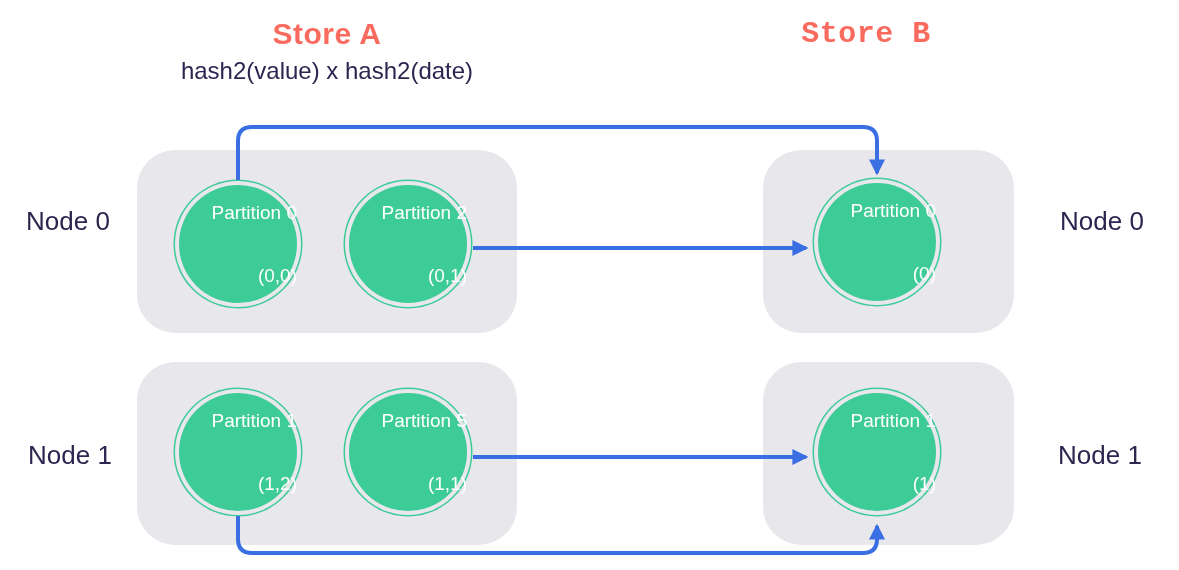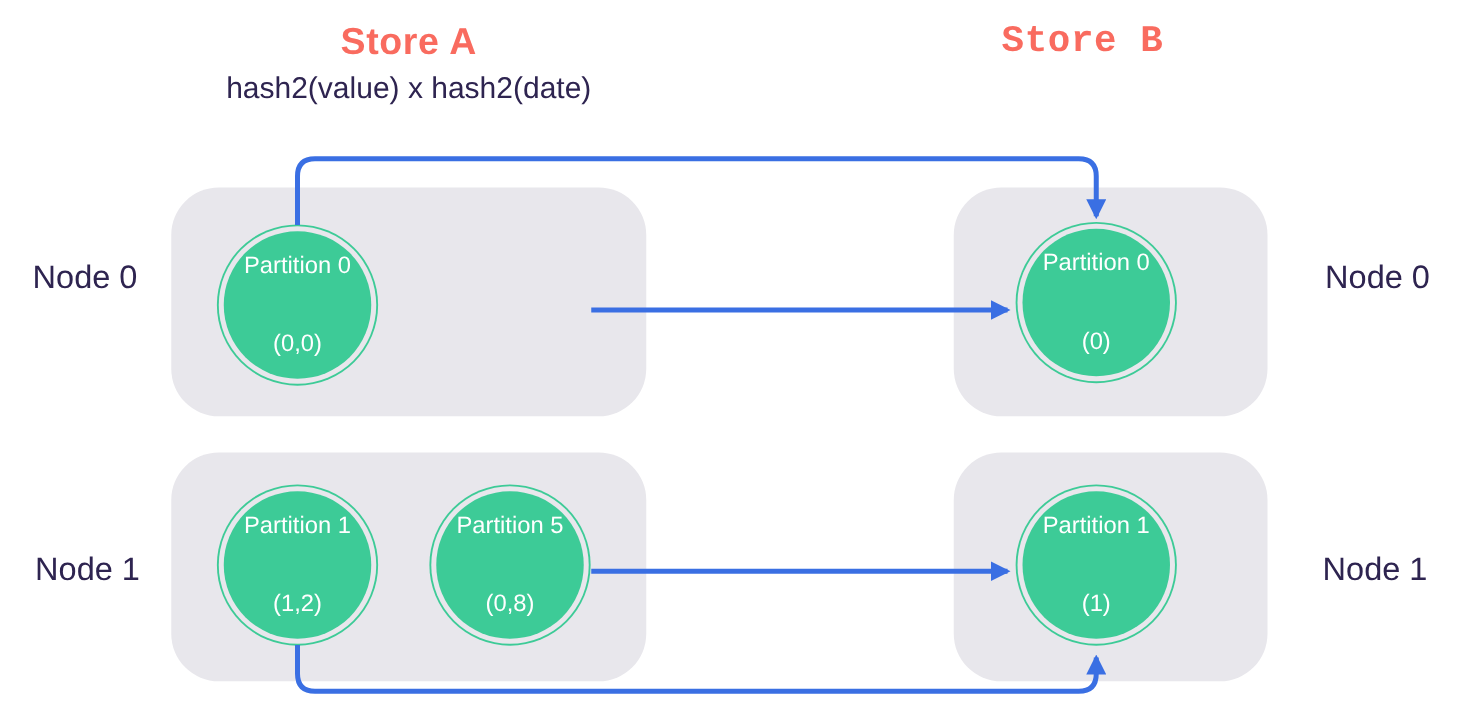--- a/index.html
+++ b/index.html
@@ -59,21 +59,21 @@
   }
   .partition {
     position: absolute;
     width: 118px;
     height: 118px;
     border-radius: 50%;
     background: var(--green);
     box-shadow: 0 0 0 4px var(--node_bg), 0 0 0 5.5px var(--green);
     display: flex;
     flex-direction: column;
-    align-items: center;
+    align-items: flex-end;
     justify-content: center;
     color: var(--circle_text);
     font-size: 19px;
     line-height: 1.35;
     text-align: center;
     gap: 37px;
   }
   .arrows {
     position: absolute;
     left: 0;
@@ -108,28 +108,32 @@
 
   <div class="node-box" style="left:137px; top:150px; width:380px; height:183px;"></div>
   <div class="node-box" style="left:137px; top:362px; width:380px; height:183px;"></div>
   <div class="node-box" style="left:763px; top:150px; width:251px; height:183px;"></div>
   <div class="node-box" style="left:763px; top:362px; width:251px; height:183px;"></div>
 
   <div class="partition" style="left:179px; top:185px;">
     <div>Partition 0</div>
     <div>(0,0)</div>
   </div>
+  <div class="partition" style="left:349px; top:185px;">
+    <div>Partition 2</div>
+    <div>(0,1)</div>
+  </div>
 
   <div class="partition" style="left:179px; top:393px;">
     <div>Partition 1</div>
     <div>(1,2)</div>
   </div>
   <div class="partition" style="left:349px; top:393px;">
     <div>Partition 5</div>
-    <div>(0,8)</div>
+    <div>(1,1)</div>
   </div>
 
   <div class="partition" style="left:818px; top:183px;">
     <div>Partition 0</div>
     <div>(0)</div>
   </div>
 
   <div class="partition" style="left:818px; top:393px;">
     <div>Partition 1</div>
     <div>(1)</div>

